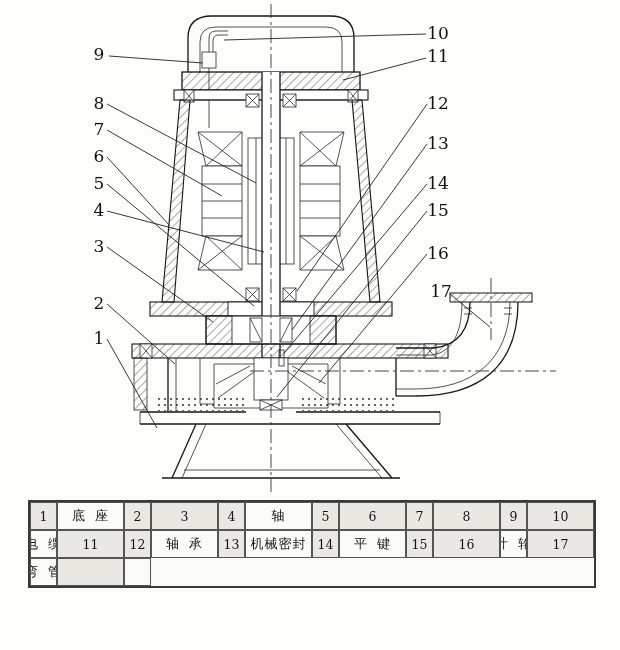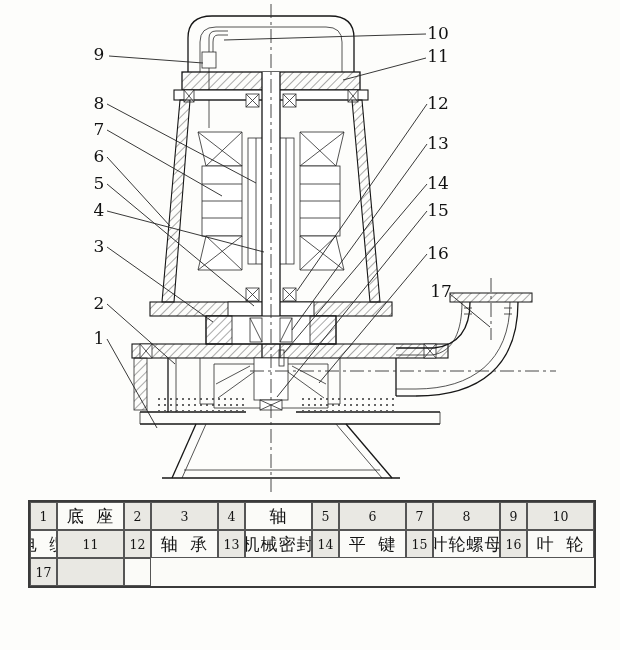--- a/index.html
+++ b/index.html
@@ -12,21 +12,21 @@
   .thin{stroke:#2a2a2a;stroke-width:0.8;fill:none;}
   .cl{stroke:#333;stroke-width:0.9;fill:none;stroke-dasharray:14 4 3 4;}
   .table-wrap{
     position:absolute;left:28px;top:500px;width:564px;
     display:grid;grid-template-columns:repeat(6,27px 67px);
     border:2px solid #3a3a3a;background:#fbfbf8;
   }
   .cell{
     box-sizing:border-box;height:28px;border:1px solid #555;
     display:flex;align-items:center;justify-content:center;
-    font-size:17px;color:#141414;white-space:pre;overflow:hidden;
+    font-size:13px;color:#141414;white-space:pre;overflow:hidden;
   }
   .num{background:#e9e8e3;font-family:"DejaVu Serif",serif;font-size:12.5px;}
   .name{background:#fbfbf8;letter-spacing:1px;}
 </style>
 </head>
 <body>
 
 <div class="page">
 
   <svg class="diagram-svg" width="620" height="498" viewBox="0 0 620 498">
@@ -278,21 +278,21 @@
       <div class="cell num">10</div>
       <div class="cell name">电  缆</div>
       <div class="cell num">11</div>
       <div class="cell num">12</div>
       <div class="cell name">轴  承</div>
       <div class="cell num">13</div>
       <div class="cell name">机械密封</div>
       <div class="cell num">14</div>
       <div class="cell name">平  键</div>
       <div class="cell num">15</div>
-      <div class="cell name">叶轮螺母</div>
       <div class="cell num">16</div>
       <div class="cell name">叶  轮</div>
       <div class="cell num">17</div>
+      <div class="cell name">弯  管</div>
       <div class="cell num"></div>
       <div class="cell name"></div>
     </div>
 
 </div>
 
 </body></html>

